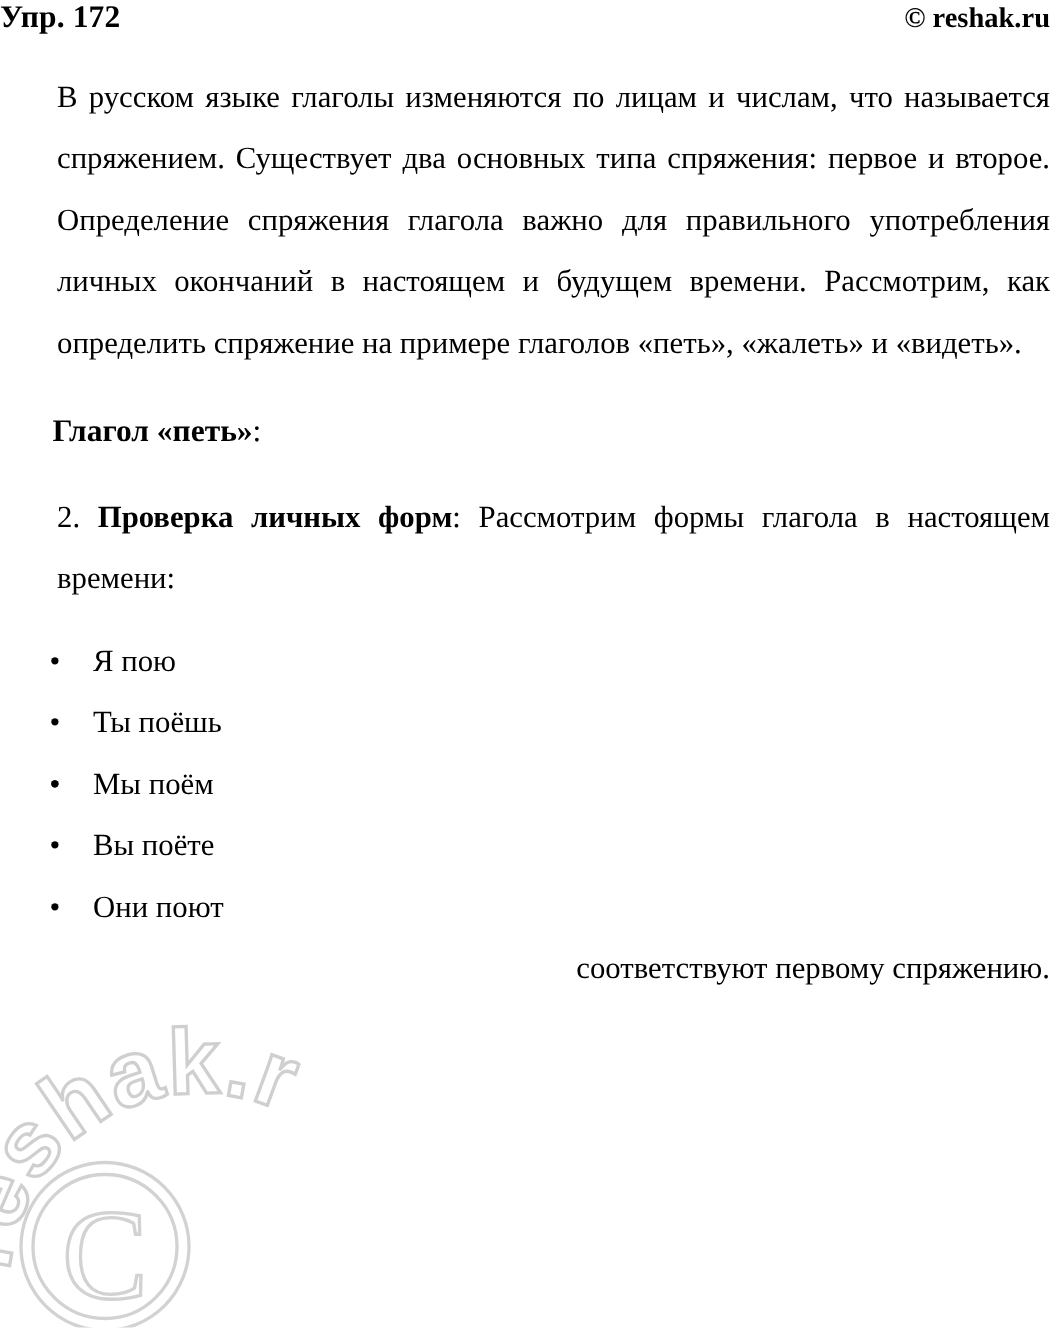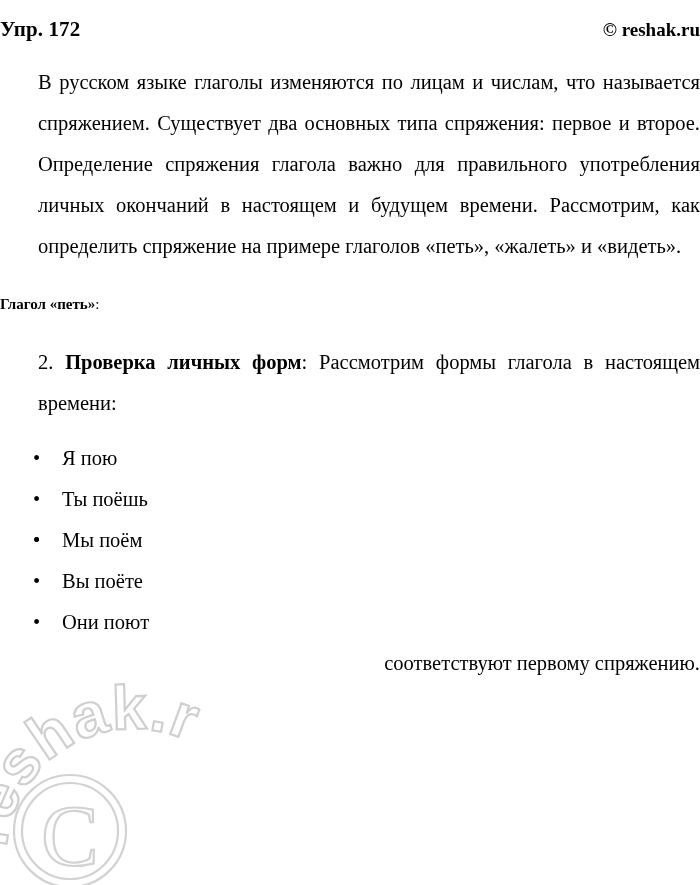--- a/index.html
+++ b/index.html
@@ -39,21 +39,21 @@
   
   .doc-header {
     position: relative;
     z-index: 10;
     display: flex;
     align-items: baseline;
     justify-content: space-between;
     font-weight: bold;
     font-size: 21px;
     line-height: 22px;
-    padding-top: 18px;
+    padding-top: 0;
   }
   .doc-header .ex-no { letter-spacing: 0.1px; }
   .doc-header .site { font-size: 19px; }
 
   
   .para {
     position: relative;
     z-index: 10;
     text-align: justify;
     text-justify: inter-word;
@@ -64,23 +64,24 @@
   }
   .para.first { margin-top: 21px; }
   .para.spaced { margin-top: 17px; }
   .para.last-line { text-align: right; }
 
   .para b { font-weight: bold; }
 
   .heading-line {
     position: relative;
     z-index: 10;
-    font-size: 15px;
+    font-size: 21px;
     line-height: 41px;
     margin-top: 17px;
+    padding-left: 35px;
   }
   .heading-line b { font-weight: bold; }
 
   
   ul.forms {
     position: relative;
     z-index: 10;
     list-style: none;
     margin: 14px 0 0 0;
     padding: 0;

